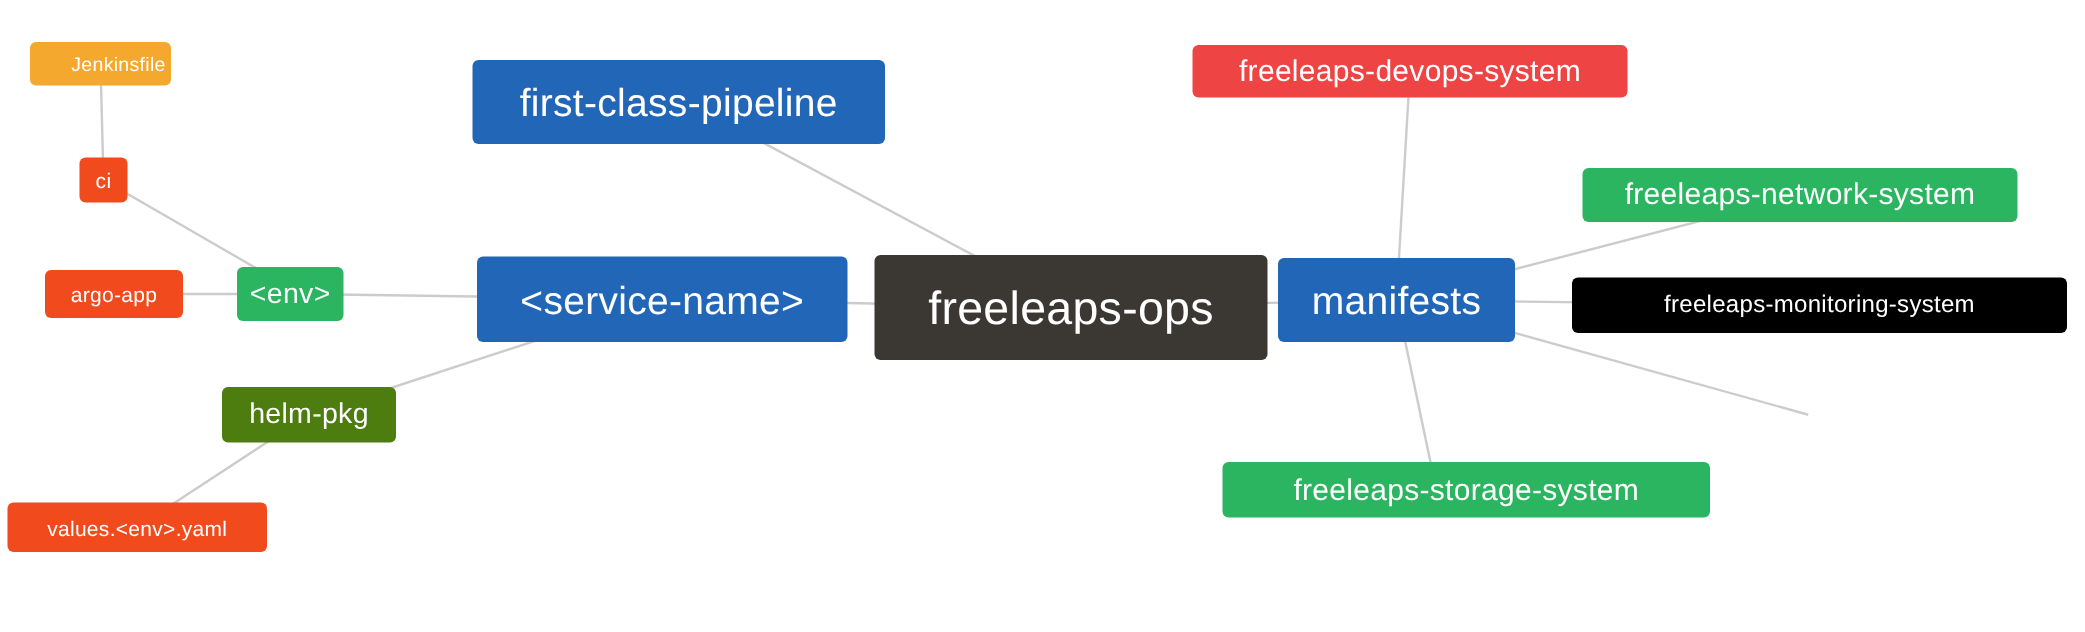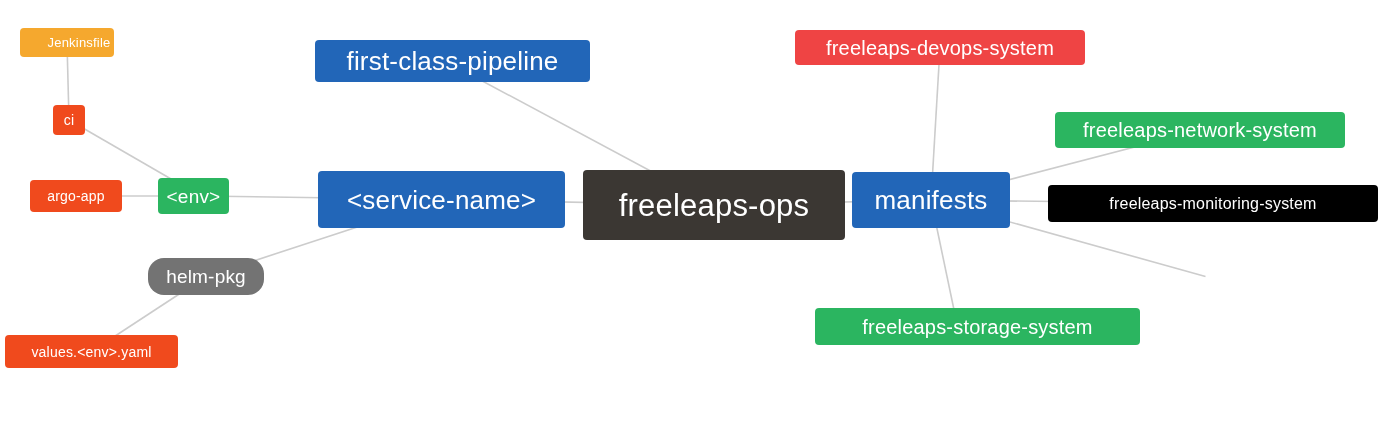--- a/index.html
+++ b/index.html
@@ -60,23 +60,23 @@
       <line x1="931" y1="200" x2="1200" y2="130" stroke="#cccccc"></line>
       <line x1="931" y1="200" x2="1213" y2="203.5" stroke="#cccccc"></line>
       <line x1="931" y1="200" x2="1205.5" y2="276.5" stroke="#cccccc"></line>
       <line x1="931" y1="200" x2="957.5" y2="326.5" stroke="#cccccc"></line>
     </svg>
 
   <div class="node" style="left: 20px; top: 28px; width: 94px; height: 29px; font-size: 13px; background: rgb(245, 168, 46); color: rgb(255, 255, 255); padding-left: 24px;">Jenkinsfile</div>
   <div class="node" style="left: 53px; top: 105px; width: 32px; height: 30px; font-size: 14px; background: rgb(240, 74, 29); color: rgb(255, 255, 255);">ci</div>
   <div class="node" style="left: 30px; top: 180px; width: 92px; height: 32px; font-size: 14px; background: rgb(240, 74, 29); color: rgb(255, 255, 255);">argo-app</div>
   <div class="node" style="left: 158px; top: 178px; width: 71px; height: 36px; font-size: 19px; background: rgb(43, 181, 96); color: rgb(255, 255, 255);">&lt;env&gt;</div>
-  <div class="node" style="left: 148px; top: 258px; width: 116px; height: 37px; font-size: 19px; background: #737373; color: rgb(255, 255, 255); border-radius: 16px;">helm-pkg</div>
+  <div class="node" style="left: 148px; top: 258px; width: 116px; height: 37px; font-size: 19px; background: #4d7c0f; color: rgb(255, 255, 255);">helm-pkg</div>
   <div class="node" style="left: 5px; top: 335px; width: 173px; height: 33px; font-size: 14px; background: rgb(240, 74, 29); color: rgb(255, 255, 255);">values.&lt;env&gt;.yaml</div>
-  <div class="node" style="left: 315px; top: 40px; width: 275px; height: 42px; font-size: 26px; background: rgb(34, 102, 184); color: rgb(255, 255, 255);">first-class-pipeline</div>
+  <div class="node" style="left: 315px; top: 40px; width: 275px; height: 56px; font-size: 26px; background: rgb(34, 102, 184); color: rgb(255, 255, 255);">first-class-pipeline</div>
   <div class="node" style="left: 318px; top: 171px; width: 247px; height: 57px; font-size: 26px; background: rgb(34, 102, 184); color: rgb(255, 255, 255);">&lt;service-name&gt;</div>
   <div class="node" style="left: 583px; top: 170px; width: 262px; height: 70px; font-size: 31px; background: rgb(59, 55, 51); color: rgb(255, 255, 255);">freeleaps-ops</div>
   <div class="node" style="left: 852px; top: 172px; width: 158px; height: 56px; font-size: 26px; background: rgb(34, 102, 184); color: rgb(255, 255, 255); text-align: center;">manifests</div>
   <div class="node" style="left: 795px; top: 30px; width: 290px; height: 35px; font-size: 20px; background: #ef4444; color: rgb(255, 255, 255);">freeleaps-devops-system</div>
   <div class="node" style="left: 1055px; top: 112px; width: 290px; height: 36px; font-size: 20px; background: rgb(43, 181, 96); color: rgb(255, 255, 255);">freeleaps-network-system</div>
   <div class="node" style="left: 1048px; top: 185px; width: 330px; height: 37px; font-size: 16px; background: #000000; color: rgb(255, 255, 255);">freeleaps-monitoring-system</div>
   <div class="node" style="left: 815px; top: 308px; width: 325px; height: 37px; font-size: 20px; background: rgb(43, 181, 96); color: rgb(255, 255, 255);">freeleaps-storage-system</div>
 </div>
 
 </body></html>

